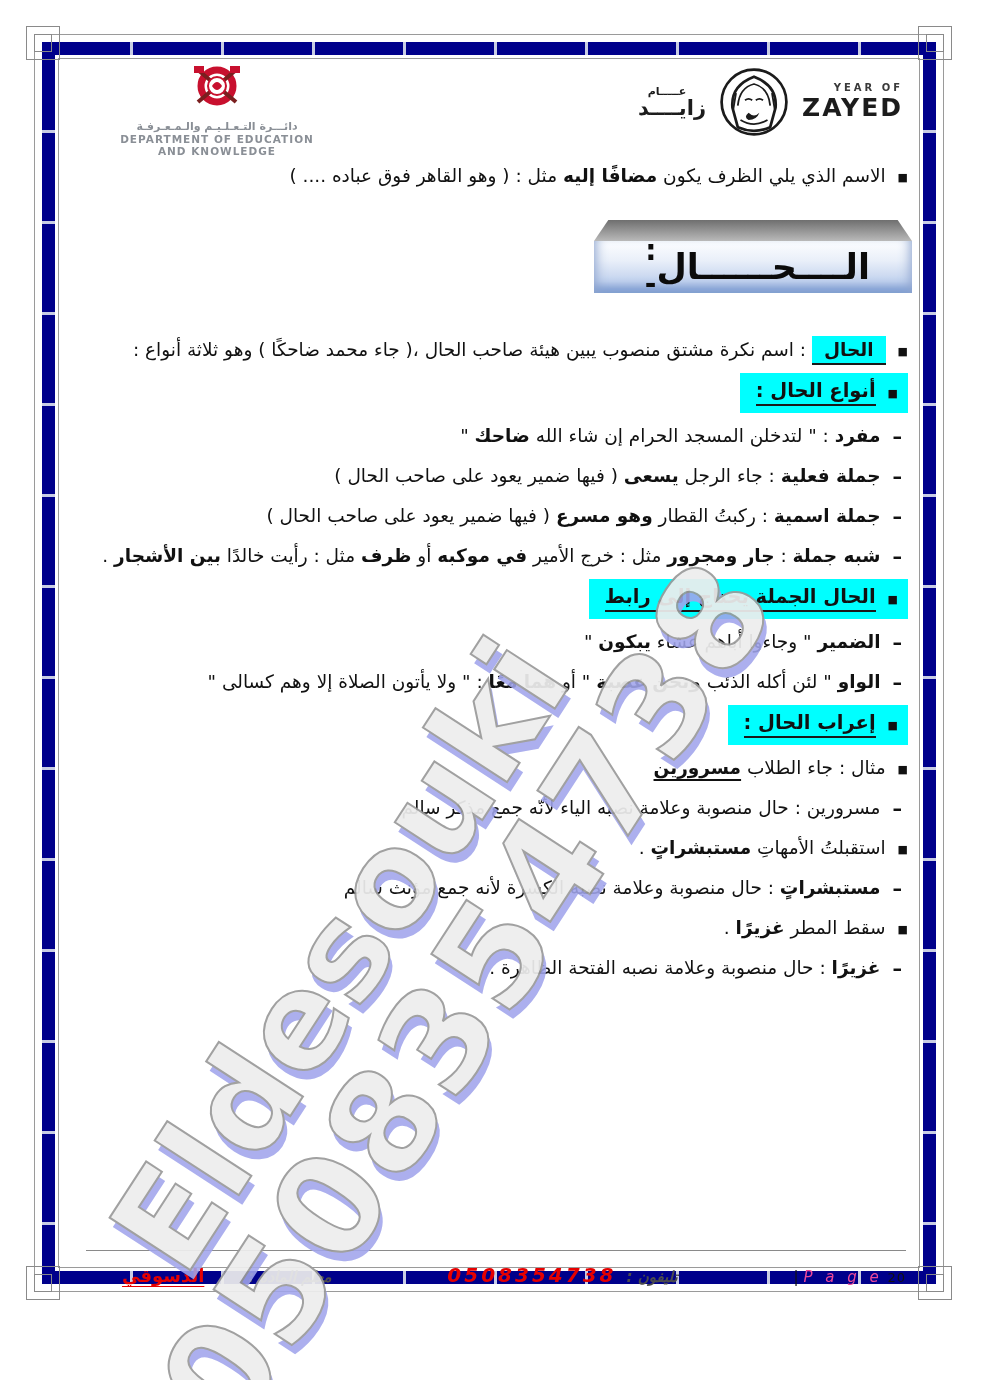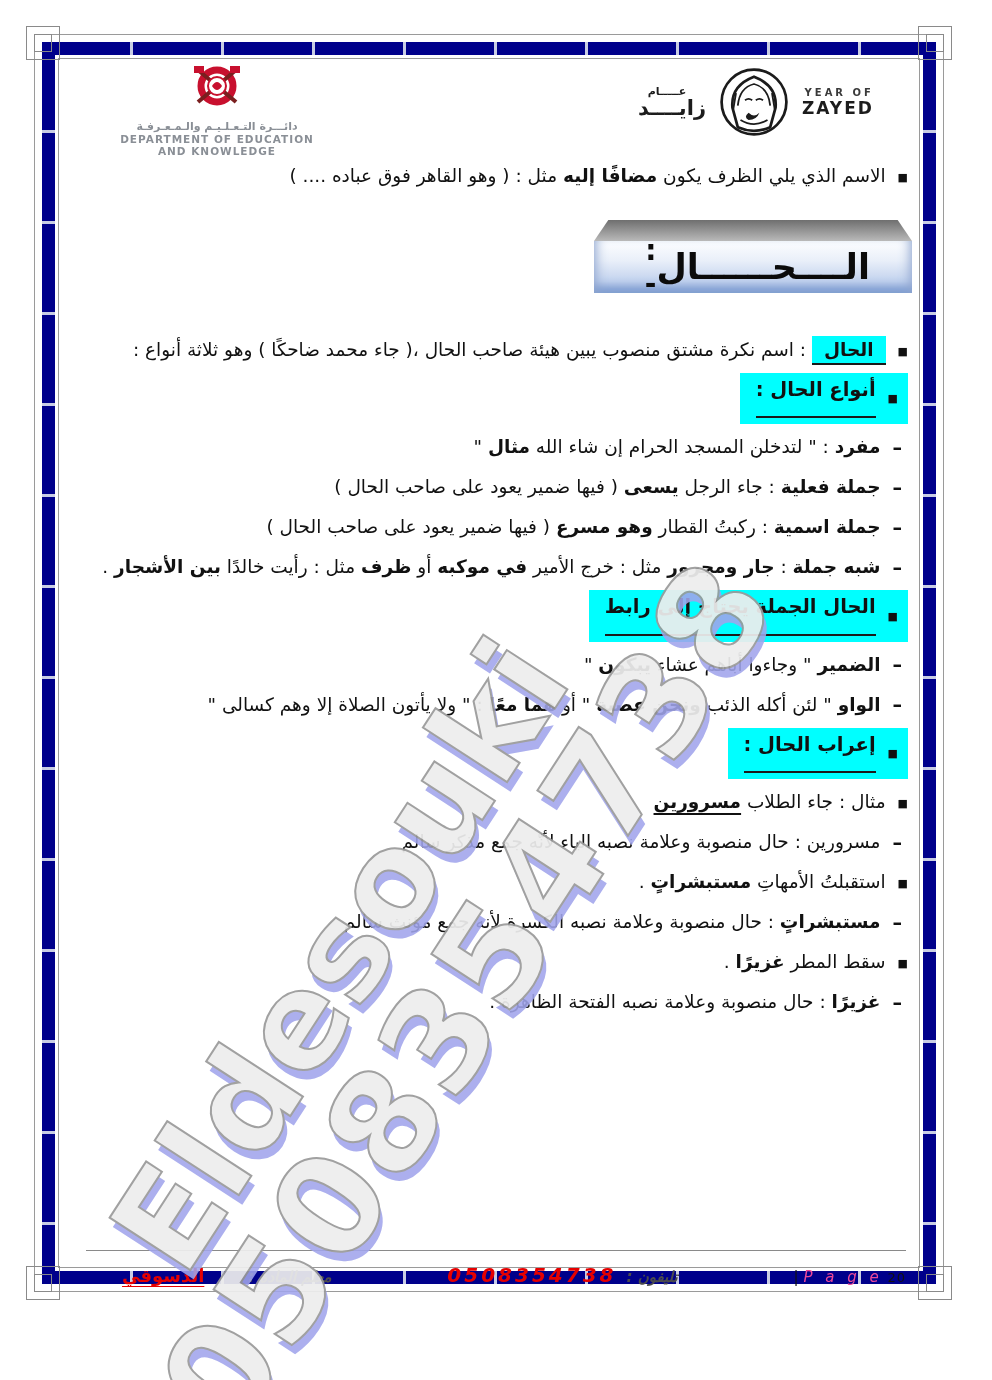--- a/index.html
+++ b/index.html
@@ -27,36 +27,36 @@
   .logo-left .crest { margin:0 auto 2px; width:74px; height:52px; }
   .logo-left .ar { color:#8a8f96; font-size:11px; font-weight:bold; letter-spacing:1px; }
   .logo-left .en { color:#8a8f96; font-size:10.5px; font-weight:bold; letter-spacing:1px; }
   .logo-right { position:absolute; left:628px; top:66px; width:280px; display:flex; align-items:center; gap:12px; }
   .zayed-ar { text-align:center; color:#1c1c1c; width:78px; }
   .zayed-ar .t1 { font-size:11px; font-weight:bold; }
   .zayed-ar .t2 { font-size:21px; font-weight:bold; margin-top:-2px;margin-left:10px; }
   .zayed-circle { width:72px; height:72px; flex:0 0 72px; }
   .zayed-en { color:#1c1c1c;text-align:right; }
   .zayed-en .t1 { font-size:10px; letter-spacing:3px; font-weight:bold; color:#3a3a3a; }
-  .zayed-en .t2 { font-size:17px; letter-spacing:2px; font-weight:bold; }
+  .zayed-en .t2 { font-size:25px; letter-spacing:2px; font-weight:bold; }
 
   
   .rtl { direction:rtl; text-align:right; }
   .intro { position:absolute; right:84px; left:84px; top:156px; }
   .content { position:absolute; right:84px; left:60px; top:330px; }
   .row { display:flex; align-items:center; gap:12px; min-height:40px; color:#111; font-size:18.5px; }
   .row .bullet { flex:0 0 auto; line-height:1; }
   .row.sq .bullet { font-size:11px; margin-top:2px; }
   .row.dash .bullet { font-size:19px; font-weight:bold; margin-right:6px; }
   .row .txt { line-height:1.3; }
   .b { font-weight:bold; }
   .u { text-decoration:underline; text-underline-offset:5px; text-decoration-thickness:2px; }
   .hl { background:#00ffff; padding:3px 12px; border-bottom:2px solid #1a1a1a; font-weight:bold; }
   .row.hlrow { background:#00ffff; width:fit-content; padding:4px 10px 6px 16px; margin:3px 0; }
-  .row.hlrow .txt { border-bottom:2px solid #1a1a1a; padding-bottom:14px; font-weight:bold; font-size:19.5px; }
+  .row.hlrow .txt { border-bottom:2px solid #1a1a1a; padding-bottom:1px; font-weight:bold; font-size:19.5px; }
 
   
   .banner { position:absolute; right:80px; top:220px; width:318px; }
   .banner .topface { height:21px; background:linear-gradient(180deg,#6f6f6f,#b9b9b9); clip-path:polygon(4.5% 0,95.5% 0,100% 100%,0 100%); }
   .banner .face { height:52px; display:flex; align-items:center; justify-content:space-between; padding:0 42px 0 58px;
        background:linear-gradient(180deg,#fdfeff 0%,#e9eff9 38%,#c2d2ee 78%,#9db7e2 100%);
        box-shadow:inset 10px 0 12px -8px #8fa6cf, inset -10px 0 12px -8px #8fa6cf, inset 0 -14px 10px -8px #7f9cd0;
        font-size:35px; font-weight:bold; color:#0b0b0b; direction:rtl; }
   .banner .face .dash { font-size:28px; font-weight:bold; }
 
@@ -148,21 +148,21 @@
       <div class="row sq">
         <span class="bullet">■</span>
         <span class="txt"><span class="hl">الحال</span><span> : اسم نكرة مشتق منصوب يبين هيئة صاحب الحال ،( جاء محمد ضاحكًا )  وهو ثلاثة أنواع :</span></span>
       </div>
       <div class="row sq hlrow">
         <span class="bullet">■</span>
         <span class="txt hdr"><span>أنواع الحال :</span></span>
       </div>
       <div class="row dash">
         <span class="bullet">–</span>
-        <span class="txt"><span class="b">مفرد</span><span> : " لتدخلن المسجد الحرام إن شاء الله </span><span class="b">مثال</span><span> "</span></span>
+        <span class="txt"><span class="b">مفرد</span><span> : " لتدخلن المسجد الحرام إن شاء الله </span><span class="b">ضاحك</span><span> "</span></span>
       </div>
       <div class="row dash">
         <span class="bullet">–</span>
         <span class="txt"><span class="b">جملة فعلية</span><span> : جاء الرجل </span><span class="b">يسعى</span><span>  ( فيها ضمير يعود على صاحب الحال )</span></span>
       </div>
       <div class="row dash">
         <span class="bullet">–</span>
         <span class="txt"><span class="b">جملة اسمية</span><span> : ركبتُ القطار </span><span class="b">وهو مسرع</span><span> ( فيها ضمير يعود على صاحب الحال )</span></span>
       </div>
       <div class="row dash">

